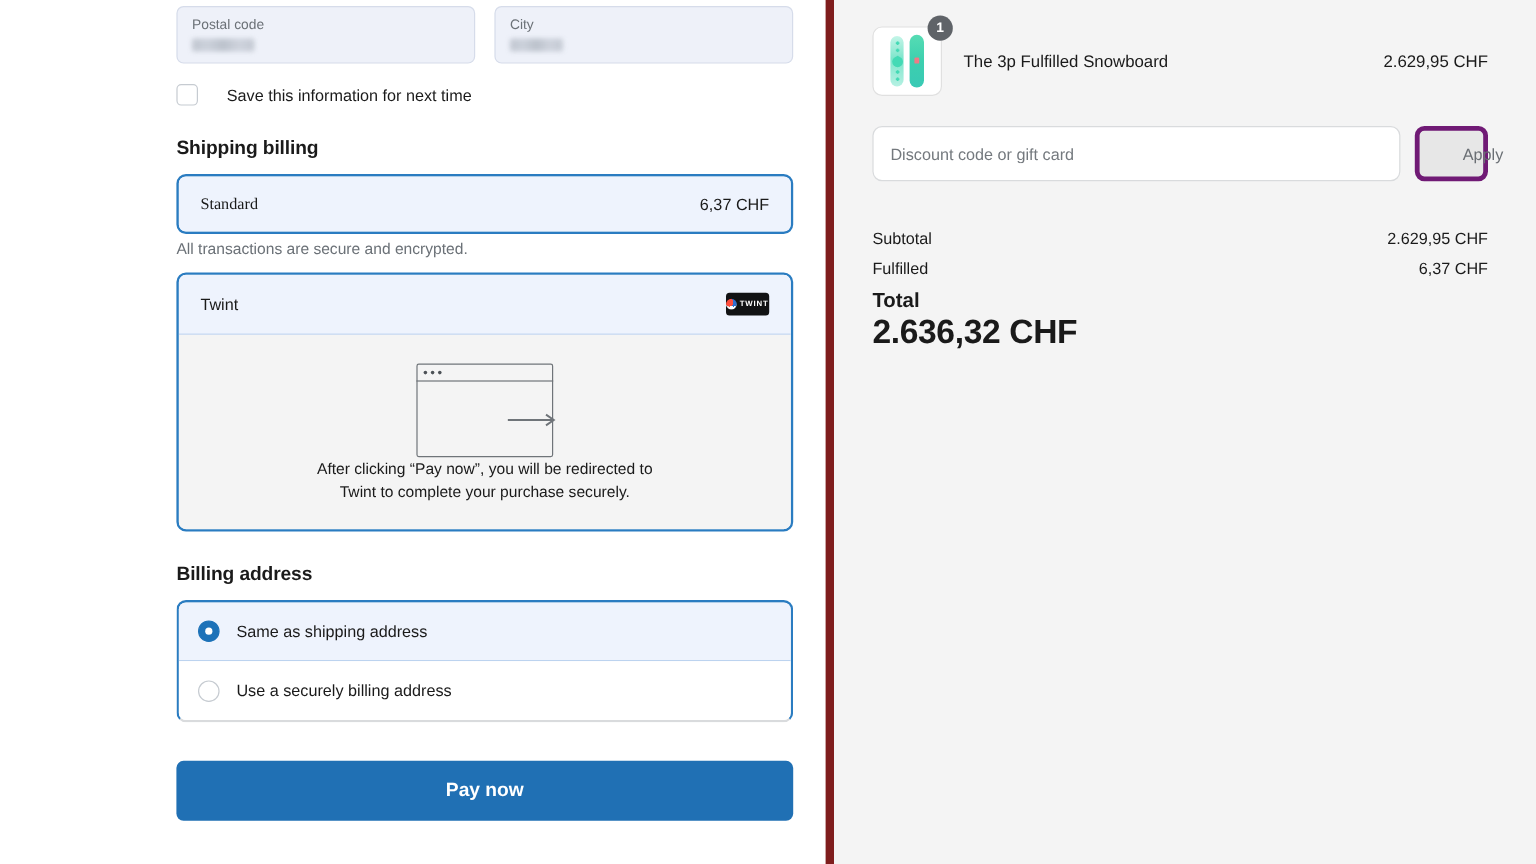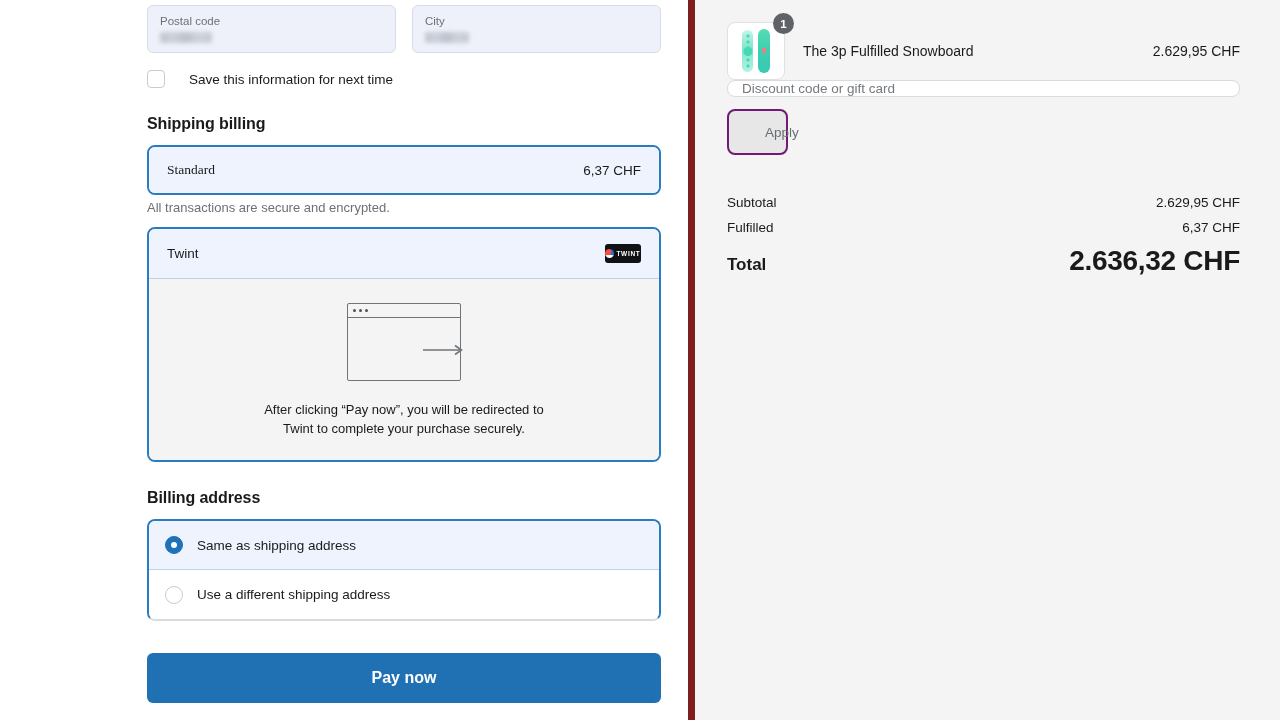--- a/index.html
+++ b/index.html
@@ -196,21 +196,20 @@
   .browser-dot {
     width: 3px; height: 3px; border-radius: 50%;
     background: #4d5257;
   }
   .browser-arrow {
     position: absolute;
     left: 76px; top: 41px;
     width: 44px; height: 12px;
   }
   .redirect-note {
-    margin-top: 19px;
     font-size: 13px;
     line-height: 19px;
     color: #1a1a1a;
   }
 
   
   .radio-outer {
     width: 18px; height: 18px;
     border-radius: 50%;
     flex: none;
@@ -342,58 +341,58 @@
     display: flex;
     align-items: center;
     justify-content: center;
   }
   .item-name { flex: 1; font-size: 14px; }
   .item-price { font-size: 14px; }
 
   .discount-row {
     display: flex;
     gap: 12px;
-    flex-direction: column;
+    margin-top: 25px;
   }
   .discount-input {
     flex: 1;
     height: 46px;
     border: 1px solid #d9dbdd;
     border-radius: 8px;
     background: #ffffff;
     padding: 0 14px;
     font-size: 13.5px;
     font-family: "Liberation Sans", sans-serif;
     color: #1a1a1a;
     outline: none;
   }
   .discount-input::placeholder { color: #74797e; }
   .apply-btn {
     width: 61px;
     height: 46px;
-    border: 2px solid #701a75;
+    border: 4px solid #701a75;
     border-radius: 8px;
     background: #e7e7e7;
     color: #6a6f74;
     font-size: 13.5px;
     font-family: "Liberation Sans", sans-serif;
     cursor: pointer;
     padding-left: 36px;
   }
 
   .totals { margin-top: 40px; }
   .total-line {
     display: flex;
     align-items: baseline;
     justify-content: space-between;
     margin-bottom: 10px;
   }
   .total-line .lbl { font-size: 13.5px; }
   .total-line .val { font-size: 13.5px; }
-  .total-line.grand { margin-top: 9px; }
+  .total-line.grand { margin-top: 9px; flex-direction: column; }
   .total-line.grand .lbl { font-size: 17px; font-weight: bold; }
   .total-line.grand .val { font-size: 28px; font-weight: bold; letter-spacing: -0.3px; }
 </style>
 </head>
 <body>
 
 <div class="page">
 
   <div class="left-pane">
     <div class="form-col">
@@ -455,21 +454,21 @@
 
       <h2 class="section-title">Billing address</h2>
 
       <div class="billing-group outlined">
         <div class="billing-row selected">
           <span class="radio-outer on"></span>
           <span>Same as shipping address</span>
         </div>
         <div class="billing-row">
           <span class="radio-outer off"></span>
-          <span>Use a different shipping address</span>
+          <span>Use a securely billing address</span>
         </div>
       </div>
 
       <button class="pay-now-btn">Pay now</button>
 
     </div>
   </div>
 
   <div class="right-pane">
 

